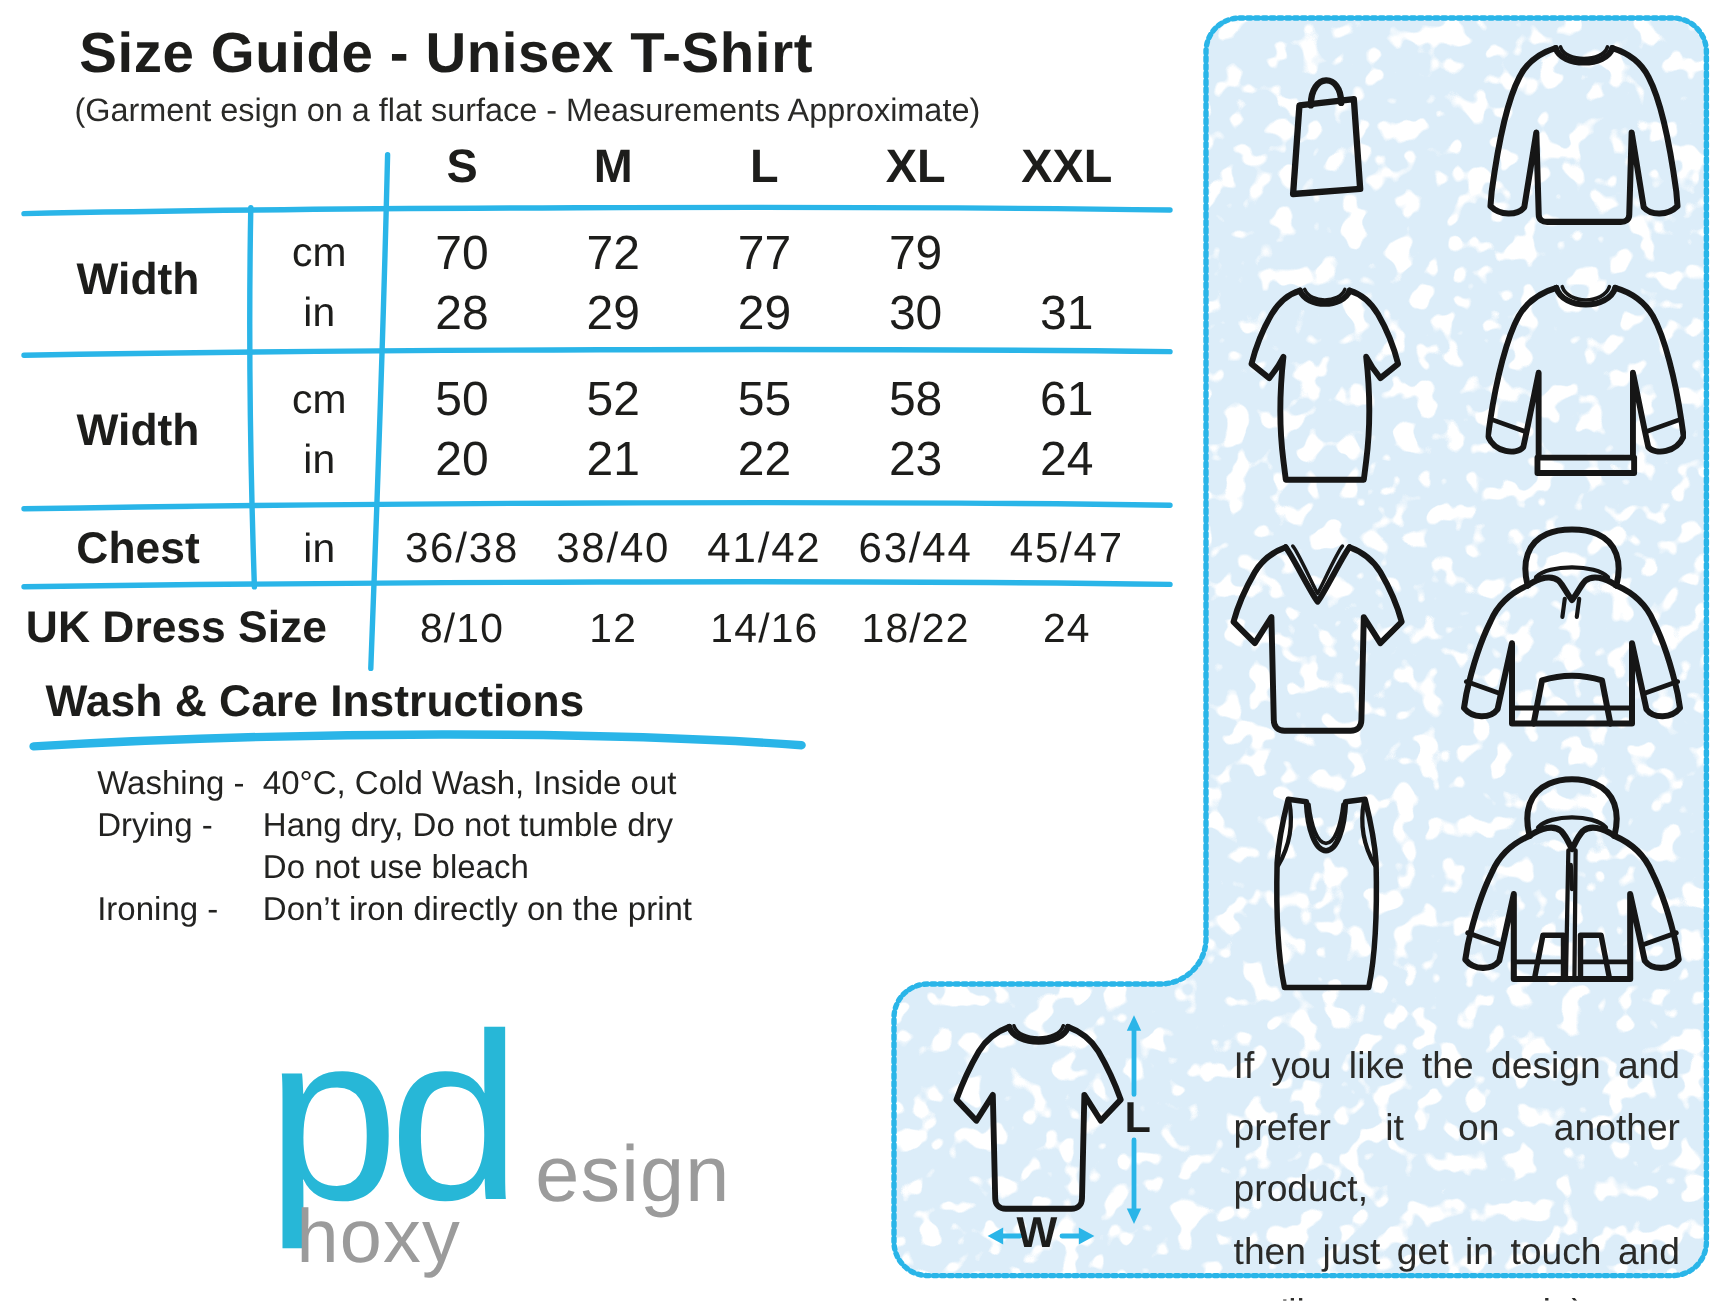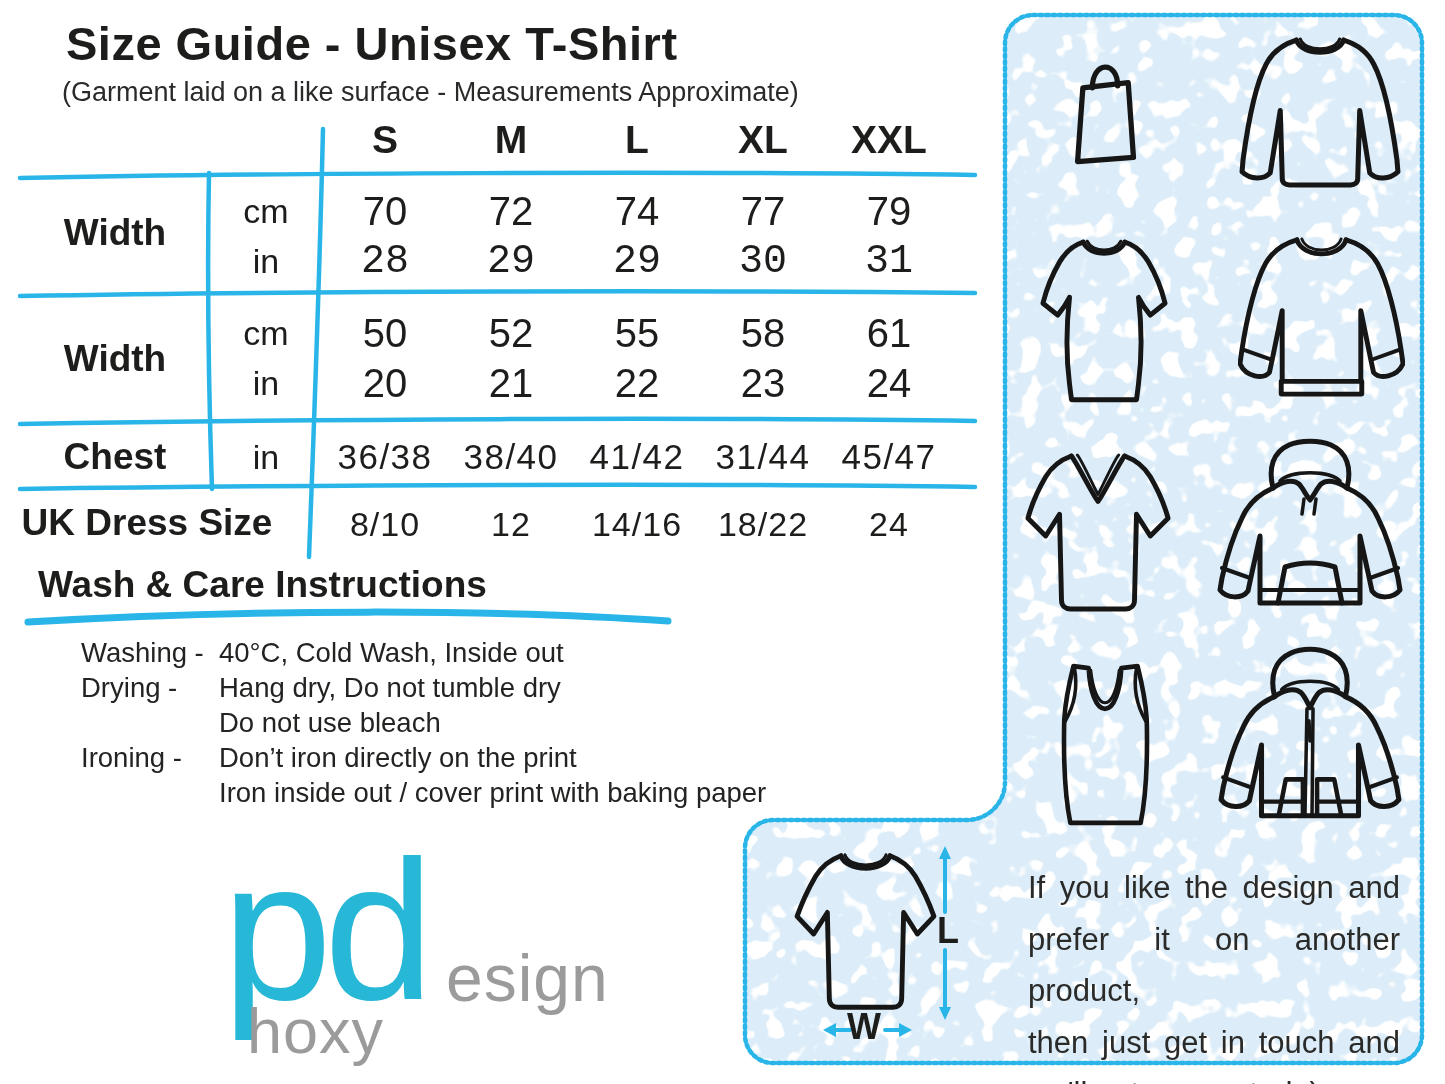--- a/index.html
+++ b/index.html
@@ -65,41 +65,40 @@
       <path d="M20,296 C300,291 700,290 975,293"></path>
       <path d="M20,424 C300,419 700,417 975,421"></path>
       <path d="M20,489 C300,485 700,483 975,487"></path>
       <path d="M209,173 C207,280 209,400 212,489"></path>
       <path d="M323,129 C319,300 313,450 309,557"></path>
       <path d="M28,622 C250,609 500,609 668,621" stroke-width="7"></path>
     </g>
   </svg>
 
   <div class="abs z2 title">Size Guide - Unisex T-Shirt</div>
-  <div class="abs z2 subtitle">(Garment laid on a like surface - Measurements Approximate)</div>
+  <div class="abs z2 subtitle">(Garment esign on a flat surface - Measurements Approximate)</div>
 
   <div class="abs z2 hdr">
     <span>S</span>
     <span>M</span>
     <span>L</span>
     <span>XL</span>
     <span>XXL</span>
   </div>
 
   <div class="abs z2 rowlbl" style="left:20px;top:171px;width:190px;height:124px;">Width</div>
   <div class="abs z2 unit" style="left:210px;top:186px;width:112px;height:50px;">cm</div>
   <div class="abs z2 vals" style="top:186px;height:50px;">
     <span>70</span>
     <span>72</span>
-    <span>74</span>
     <span>77</span>
     <span>79</span>
   </div>
   <div class="abs z2 unit" style="left:210px;top:236px;width:112px;height:50px;">in</div>
-  <div class="abs z2 vals" style="top:236px;height:50px;font-family:Liberation Mono, monospace;">
+  <div class="abs z2 vals" style="top:236px;height:50px;">
     <span>28</span>
     <span>29</span>
     <span>29</span>
     <span>30</span>
     <span>31</span>
   </div>
 
   <div class="abs z2 rowlbl" style="left:20px;top:295px;width:190px;height:128px;">Width</div>
   <div class="abs z2 unit" style="left:210px;top:308px;width:112px;height:50px;">cm</div>
   <div class="abs z2 vals" style="top:308px;height:50px;">
@@ -117,21 +116,21 @@
     <span>23</span>
     <span>24</span>
   </div>
 
   <div class="abs z2 rowlbl" style="left:20px;top:425px;width:190px;height:64px;">Chest</div>
   <div class="abs z2 unit" style="left:210px;top:432px;width:112px;height:50px;">in</div>
   <div class="abs z2 vals small" style="top:432px;height:50px;">
     <span>36/38</span>
     <span>38/40</span>
     <span>41/42</span>
-    <span>31/44</span>
+    <span>63/44</span>
     <span>45/47</span>
   </div>
 
   <div class="abs z2 rowlbl" style="left:2px;top:492px;width:290px;height:62px;">UK Dress Size</div>
   <div class="abs z2 vals uk" style="top:500px;height:48px;">
     <span>8/10</span>
     <span>12</span>
     <span>14/16</span>
     <span>18/22</span>
     <span>24</span>
@@ -150,21 +149,20 @@
     <div class="care-row">
       <span class="cl"></span>
       <span>Do not use bleach</span>
     </div>
     <div class="care-row">
       <span class="cl">Ironing -</span>
       <span>Don’t iron directly on the print</span>
     </div>
     <div class="care-row">
       <span class="cl"></span>
-      <span>Iron inside out / cover print with baking paper</span>
     </div>
   </div>
 
   <div class="abs z2">
     <span class="abs logo-pd">pd</span>
     <span class="abs logo-esign">esign</span>
     <span class="abs logo-hoxy">hoxy</span>
   </div>
 
   <svg class="abs z2" style="left:1068px;top:52px;" width="74" height="116" viewBox="0 0 70 110" fill="none" stroke="#161616" stroke-width="5" stroke-linecap="round" stroke-linejoin="round">

